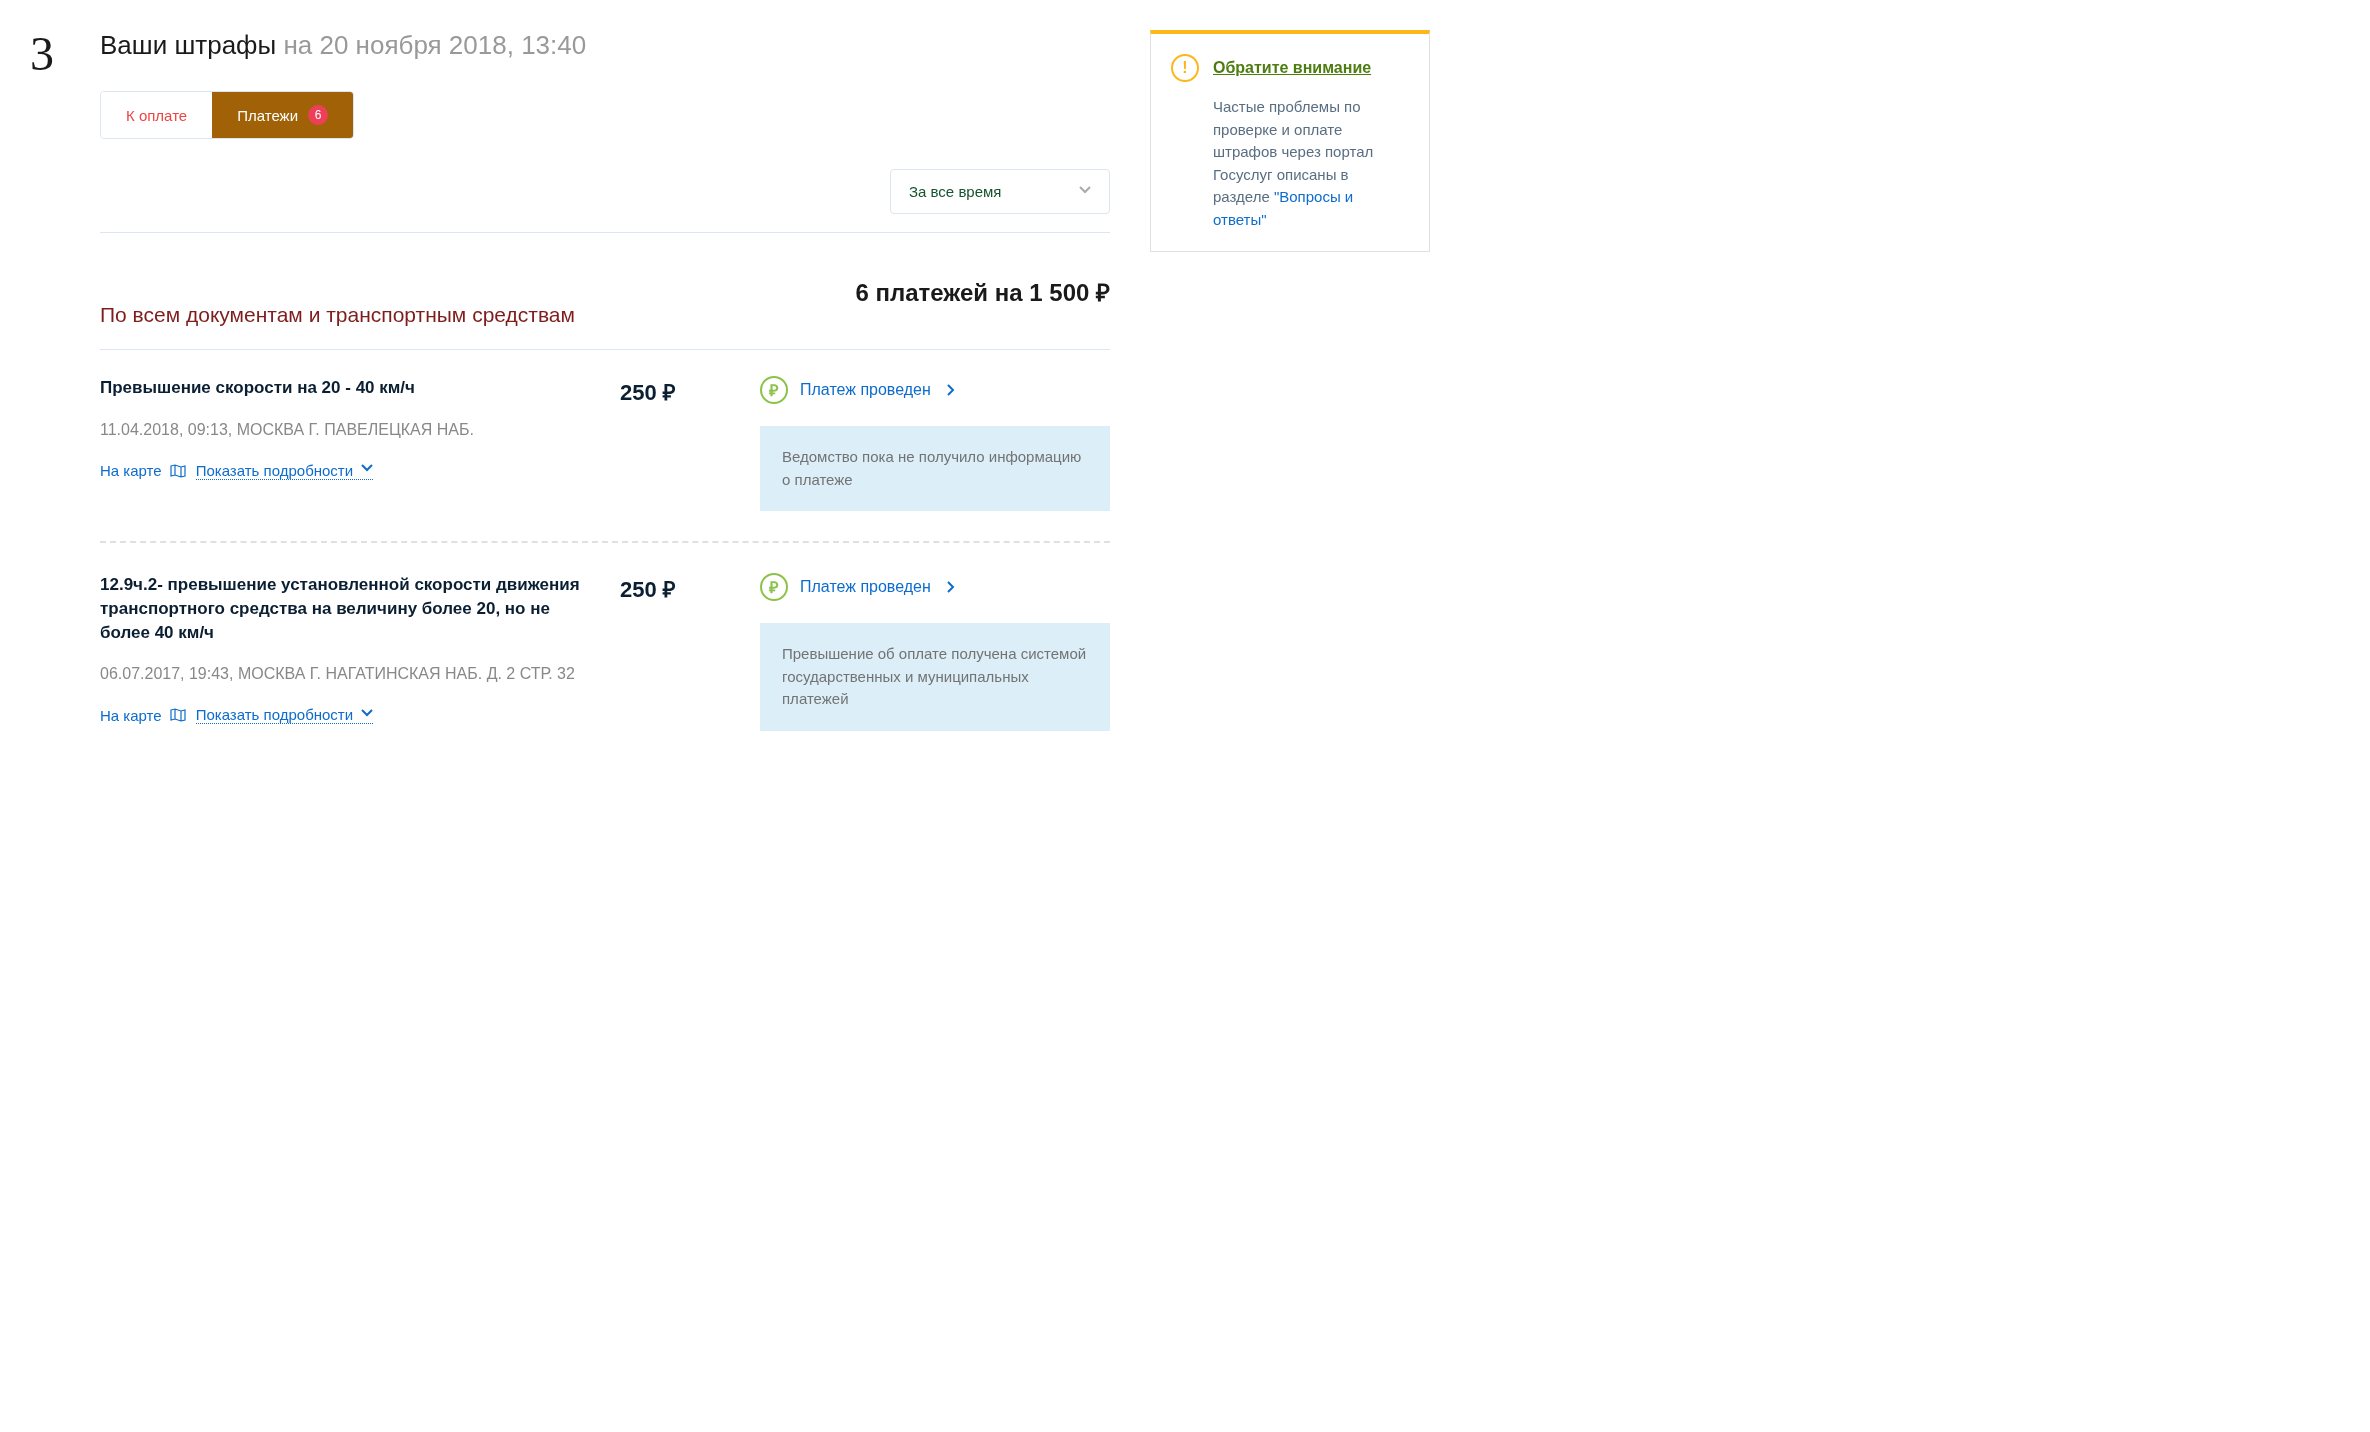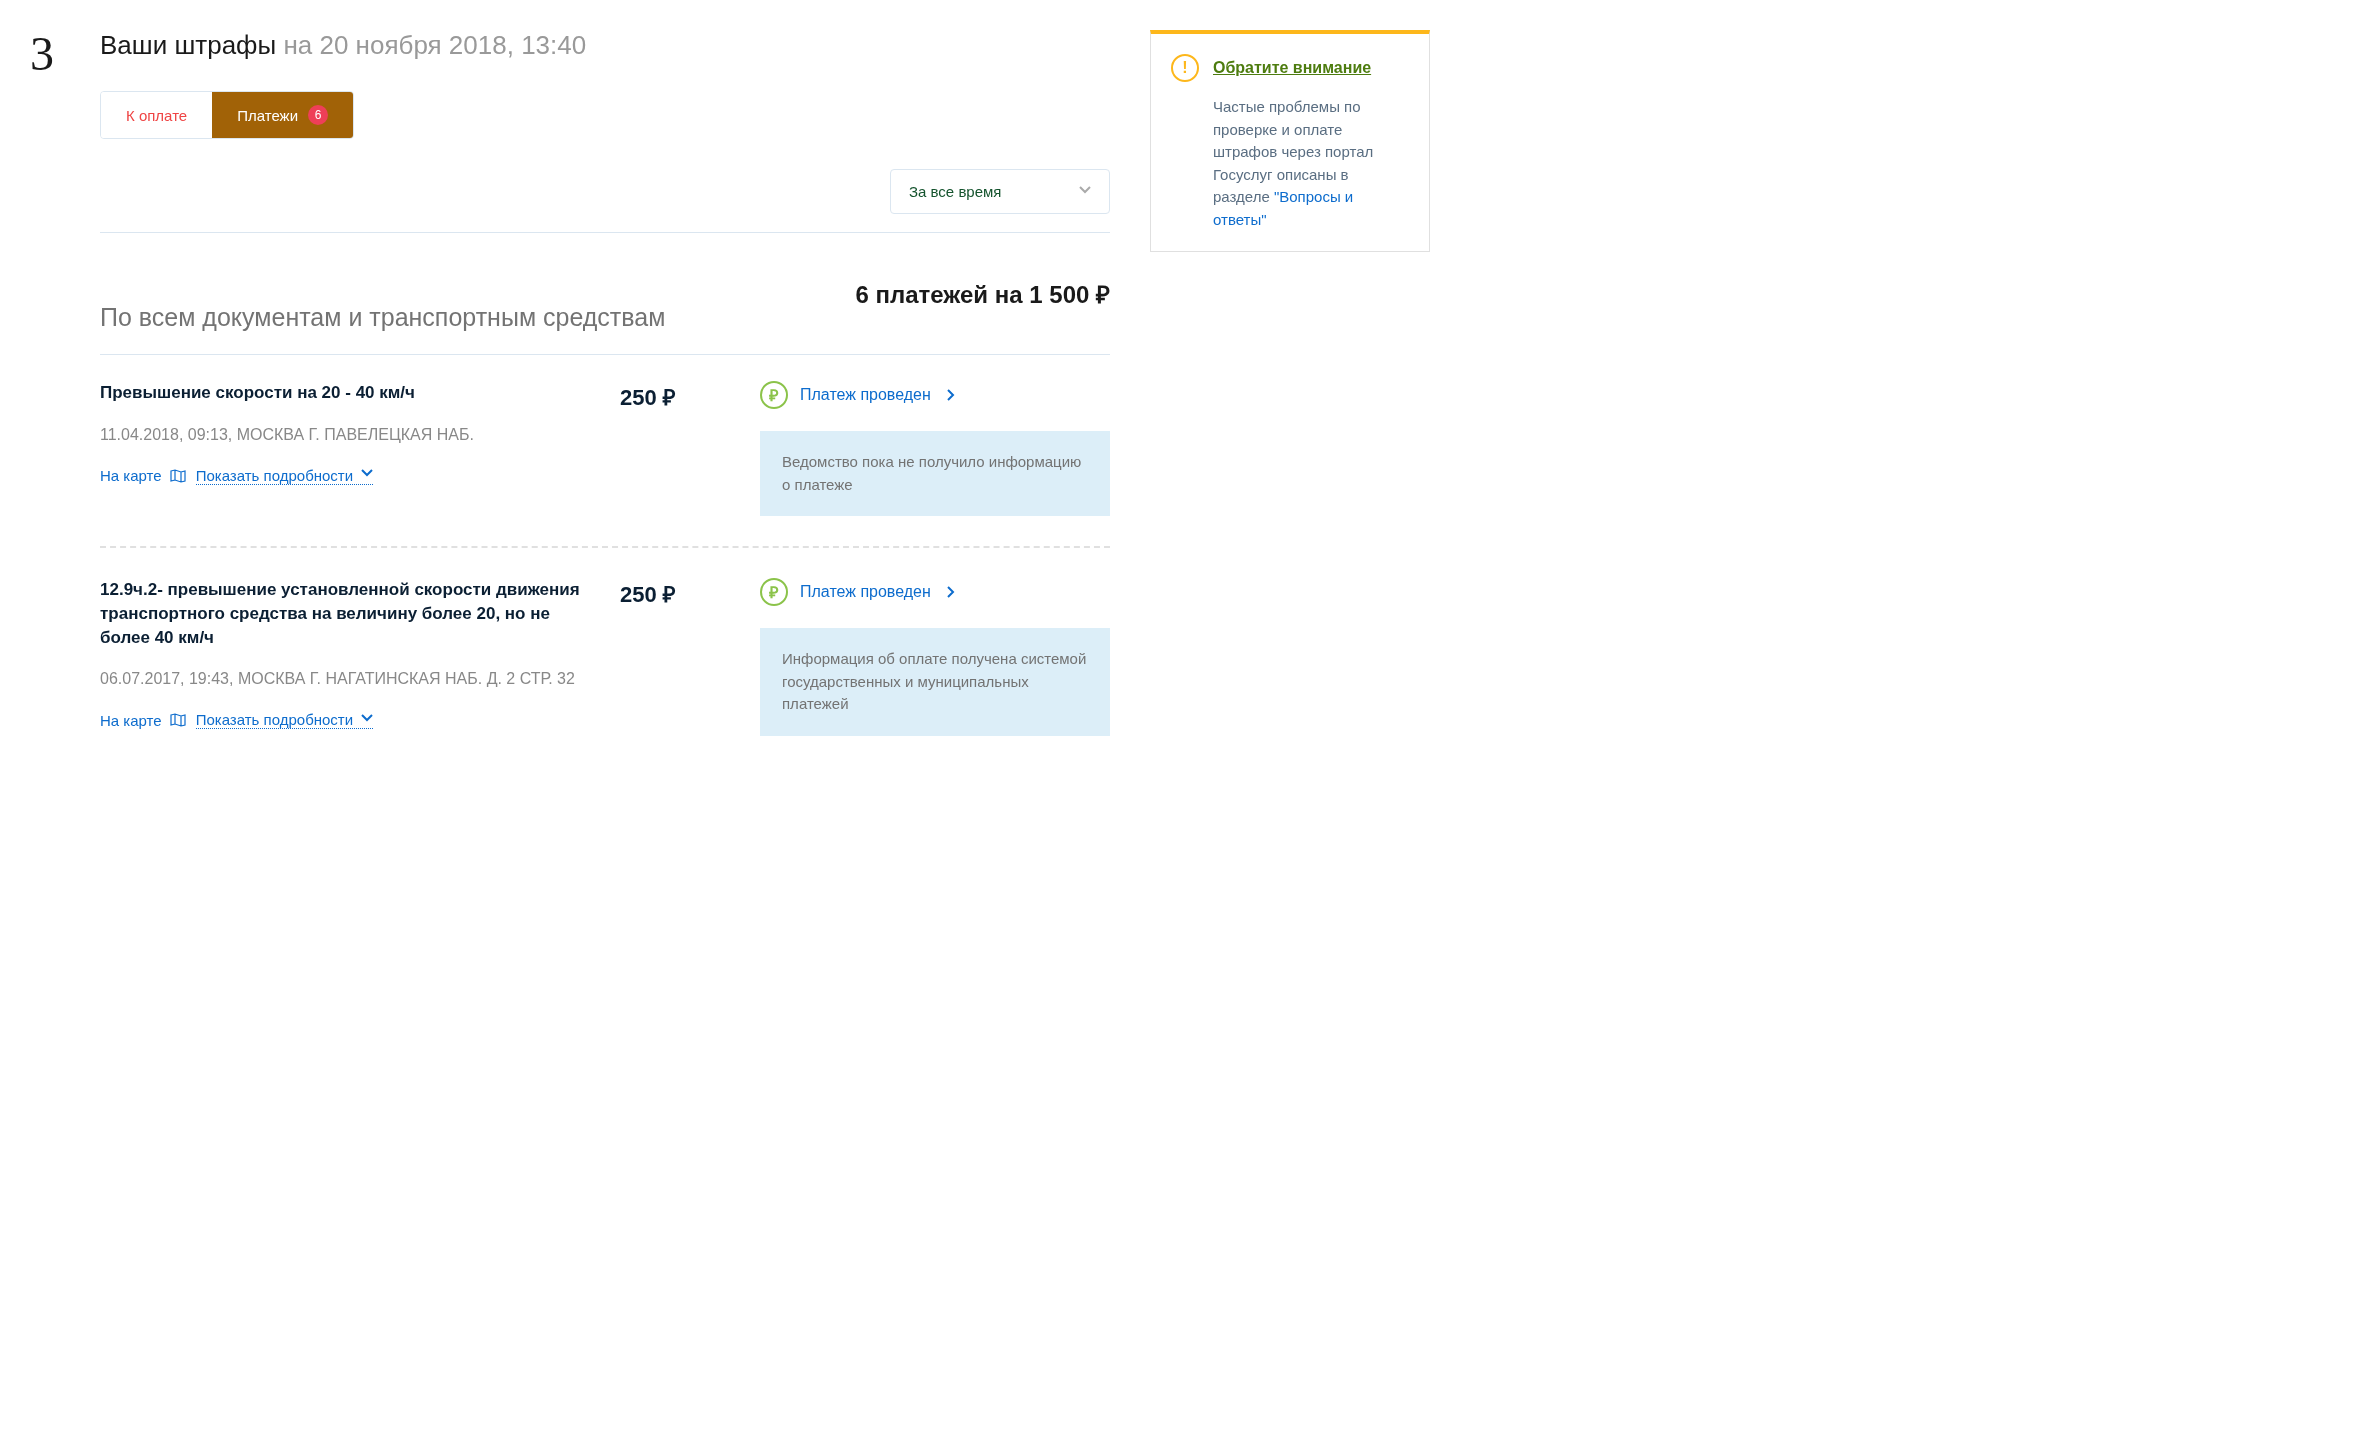--- a/index.html
+++ b/index.html
@@ -98,22 +98,22 @@
     .summary-row {
       border-top: 1px solid #dbe6f0;
       border-bottom: 1px solid #dbe6f0;
       padding: 22px 0;
       display: flex;
       justify-content: space-between;
       align-items: center;
       margin-bottom: 26px;
     }
     .summary-left {
-      font-size: 25px;
-      color: #737373;
+      font-size: 21px;
+      color: #7f1d1d;
       margin-top: 48px;
     }
     .summary-right {
       font-size: 24px;
       font-weight: 600;
       color: #1a1a1a;
     }
     .fine-item {
       display: flex;
       gap: 30px;
@@ -366,21 +366,21 @@
         <div class="fine-right">
           <div class="status-line">
             <span class="ruble-badge">₽</span>
             <span>Платеж проведен</span>
             <span class="chevron-right">
               <svg width="8" height="12" viewBox="0 0 8 12">
                   <path d="M1 1l5 5-5 5" stroke="#0d6ccd" stroke-width="2" fill="none"></path>
                 </svg>
             </span>
           </div>
-          <div class="info-box">Информация об оплате получена системой государственных и муниципальных платежей</div>
+          <div class="info-box">Превышение об оплате получена системой государственных и муниципальных платежей</div>
         </div>
       </div>
 
     </div>
   </div>
 
   <aside class="sidebar">
     <div class="notice">
       <div class="notice-header">
         <div class="notice-icon">!</div>

